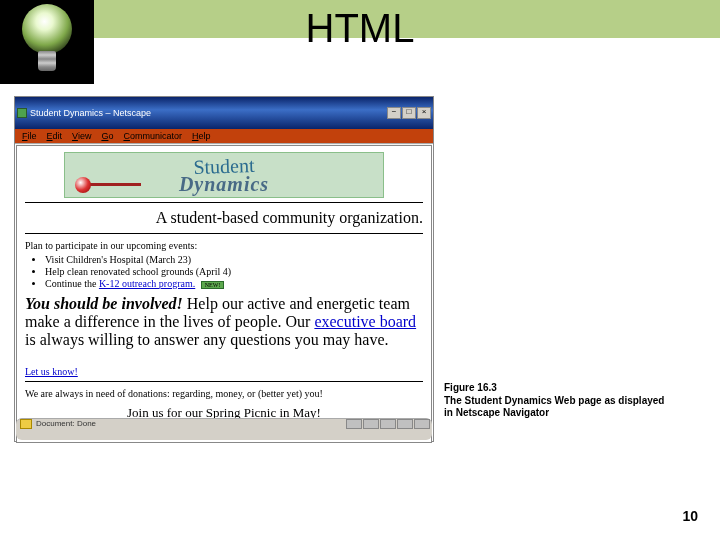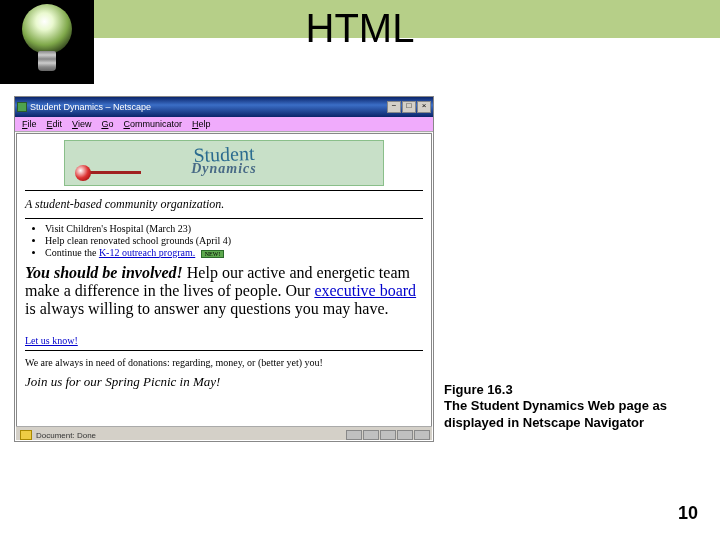--- a/index.html
+++ b/index.html
@@ -64,21 +64,21 @@
     position: absolute;
     left: 14px; top: 96px;
     width: 420px;
     height: 346px;
     border: 1px solid #888;
     background: #f3f3f0;
     box-shadow: 0 0 0 1px #fff inset;
     font-size: 9px;
   }
   .titlebar {
-    height: 20px;
+    height: 32px;
     background: linear-gradient(#0a246a,#3b6ec6 40%,#0a246a);
     display: flex;
     align-items: center;
     padding: 0 2px;
     color: #fff;
   }
   .titlebar .ico {
     width: 10px; height: 10px;
     background: #4ea24e;
     margin-right: 3px;
@@ -95,21 +95,21 @@
     background: #d4d0c8;
     border: 1px solid #888;
     font-size: 8px;
     line-height: 8px;
     text-align: center;
     color: #000;
     font-family: Tahoma, sans-serif;
   }
   .menubar {
     height: 15px;
-    background: #f0abfc;
+    background: #c2410c;
     display: flex;
     align-items: center;
     padding-left: 2px;
     border-bottom: 1px solid #aaa;
   }
   .menuitem {
     font-size: 9px;
     font-family: Tahoma, sans-serif;
     padding: 1px 5px;
     color: #000;
@@ -143,42 +143,41 @@
     font-size: 20px;
     color: #2a6b8f;
   }
   .banner .block {
     position: absolute;
     top: 20px; left: 50%;
     transform: translateX(-50%);
     font-family: Georgia, serif;
     font-style: italic;
     font-weight: bold;
-    font-size: 14px;
+    font-size: 20px;
     letter-spacing: 1px;
     color: #486a86;
   }
   .banner .knob {
     position: absolute;
     left: 10px; top: 24px;
     width: 16px; height: 16px;
     background: radial-gradient(circle at 35% 35%, #fff, #d33 50%, #800 100%);
     border-radius: 50%;
   }
   .banner .bar {
     position: absolute;
     left: 12px; top: 30px;
     width: 64px; height: 3px;
     background: #a02020;
   }
   hr.rule { border: none; border-top: 1px solid #000; margin: 4px 0; }
   .tagline {
-    text-align: left;
-    font-style: italic;
-    font-size: 12px;
+    text-align: right;
+    font-size: 16px;
     padding: 2px 0;
   }
   .para { font-size: 10px; margin: 6px 0 3px; }
   ul.blist {
     margin: 2px 0 6px 20px;
     font-size: 10px;
   }
   ul.blist li { margin: 1px 0; }
   .link { color: #0000cc; text-decoration: underline; margin-top: 28px; }
   .newtag {
@@ -187,38 +186,38 @@
     border: 1px solid #2a6a2a;
     color: #000;
     font-size: 6px;
     padding: 0 3px;
     margin-left: 3px;
     vertical-align: middle;
   }
   .involved { font-size: 16px; margin: 4px 0; }
   .involved .lead { font-style: italic; font-weight: bold; }
   .picnic {
-    text-align: left;
+    text-align: center;
     font-family: Georgia, serif;
     font-size: 13px;
     margin-top: 6px;
-    font-style: italic;
   }
 
   .statusbar {
     position: absolute;
     left: 1px; right: 1px; bottom: 1px;
-    height: 14px;
+    height: 22px;
     background: #d4d0c8;
     border-top: 1px solid #aaa;
     display: flex;
-    align-items: flex-end;
+    align-items: flex-start;
     font-size: 8px;
     font-family: Tahoma, sans-serif;
     color: #333;
+    border-radius: 6px;
   }
   .statusbar .sicon {
     width: 12px; height: 10px;
     background: #eecc44;
     margin: 0 4px;
     border: 1px solid #aa8800;
   }
   .statusbar .stext { flex: 1; }
   .statusbar .tray {
     display: flex; gap: 1px;
@@ -230,33 +229,33 @@
     border: 1px solid #888;
   }
 
   
   .caption {
     position: absolute;
     left: 444px;
     top: 382px;
     width: 230px;
     font-family: Arial, sans-serif;
-    font-size: 13px;
+    font-size: 10px;
     line-height: 1.25;
     color: #000;
   }
   .caption .figno { font-weight: bold; display: block; }
   .caption .figtext { font-weight: bold; }
 
   .pagenum {
     position: absolute;
     right: 22px;
     bottom: 16px;
     font-family: Arial, sans-serif;
-    font-size: 18px;
+    font-size: 14px;
     font-weight: bold;
     color: #000;
   }
 </style>
 </head>
 <body>
 
 <div class="slide-header">
   <div class="hdr-stripe"></div>
   <div class="hdr-black"></div>
@@ -289,20 +288,21 @@
   <div class="content">
     <div class="banner">
       <div class="bar"></div>
       <div class="knob"></div>
       <div class="script">Student</div>
       <div class="block">Dynamics</div>
     </div>
     <hr class="rule">
     <div class="tagline">A student-based community organization.</div>
     <hr class="rule">
+    <div class="para">Plan to participate in our upcoming events:</div>
     <ul class="blist">
       <li>Visit Children's Hospital (March 23)</li>
       <li>Help clean renovated school grounds (April 4)</li>
       <li>
         <span>Continue the </span><a href="#" class="link">K-12 outreach program.</a>
         <span class="newtag">NEW!</span>
       </li>
     </ul>
     <div class="involved">
       <span class="lead">You should be involved!</span><span> Help our active and energetic team make a difference in the lives of people. Our </span><a href="#" class="link">executive board</a><span> is always willing to answer any questions you may have.</span>

